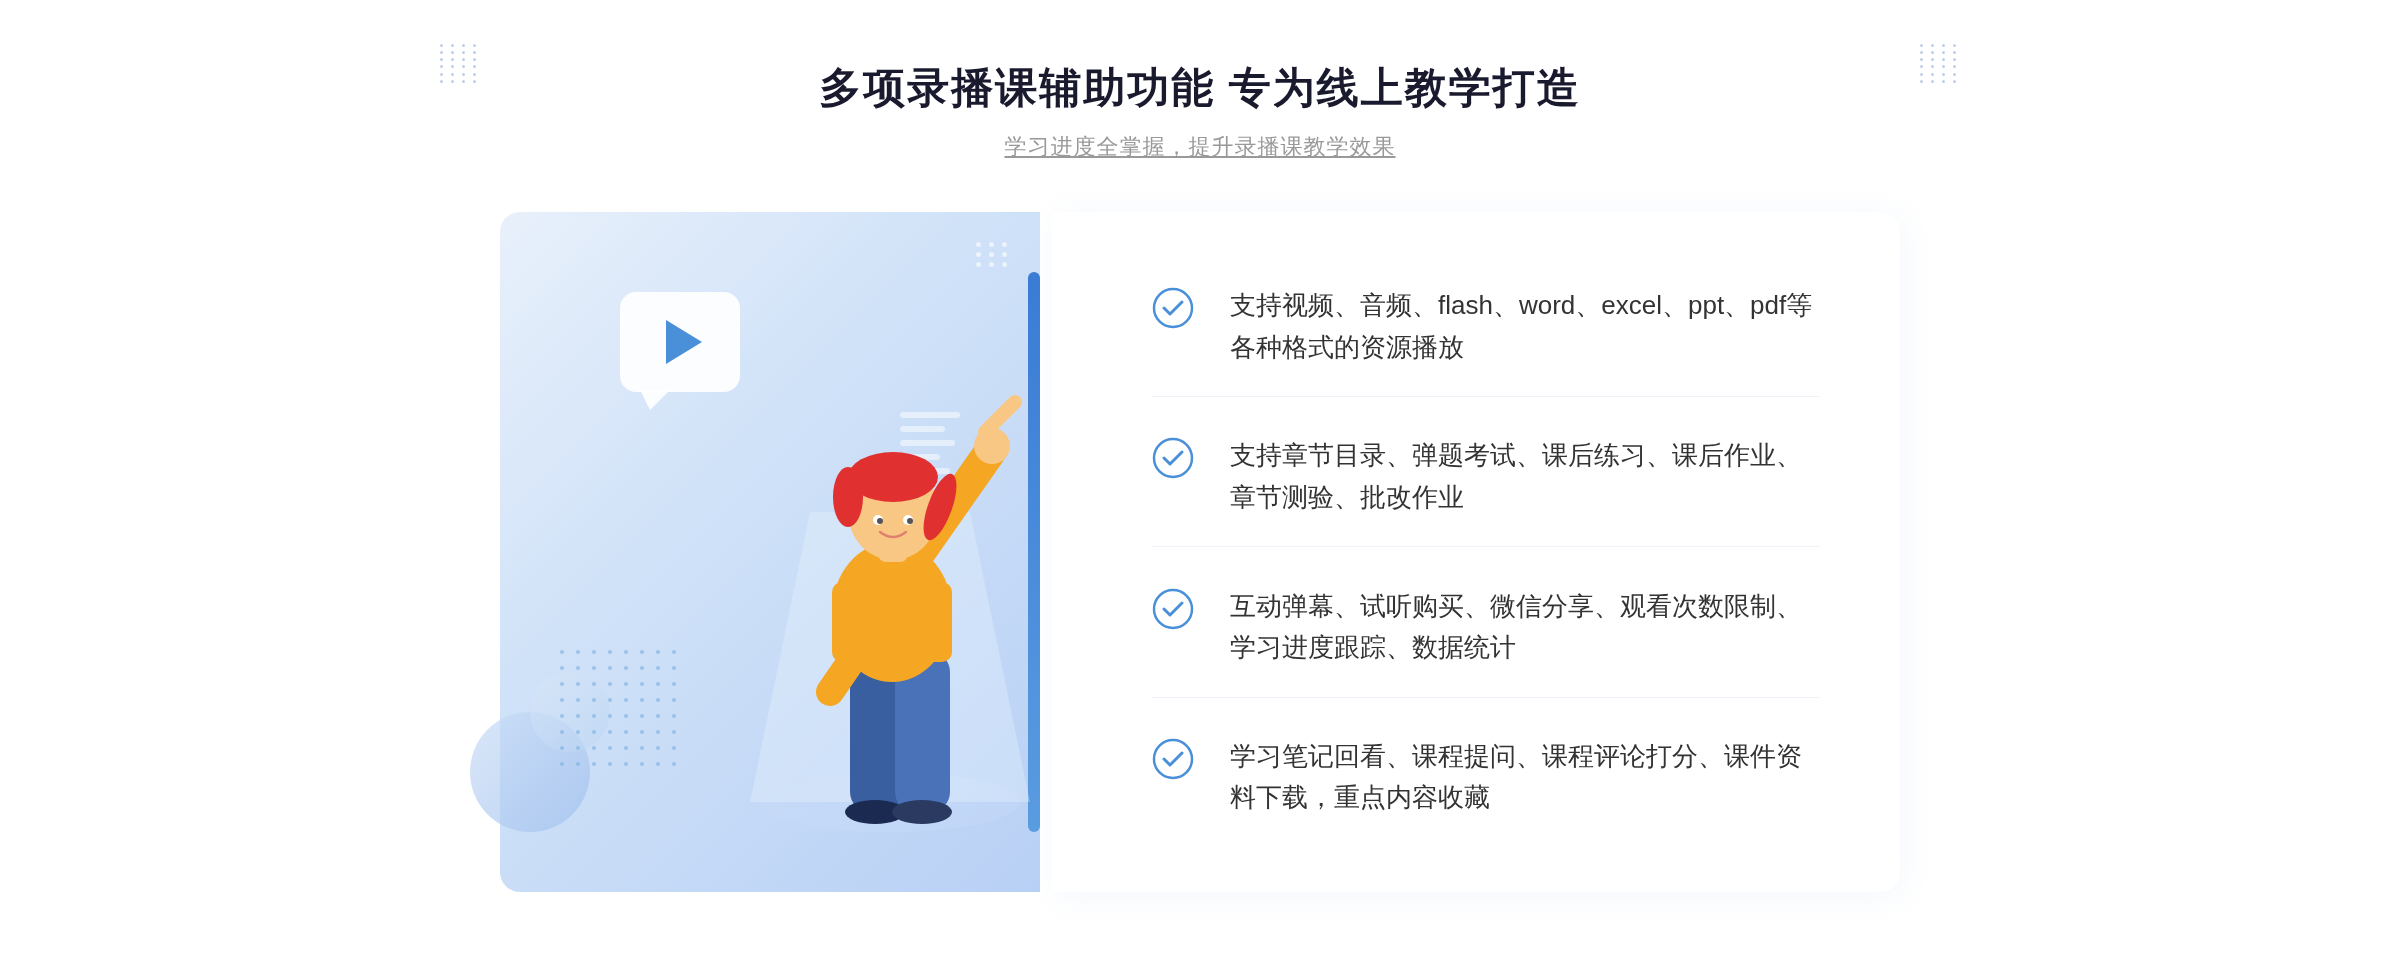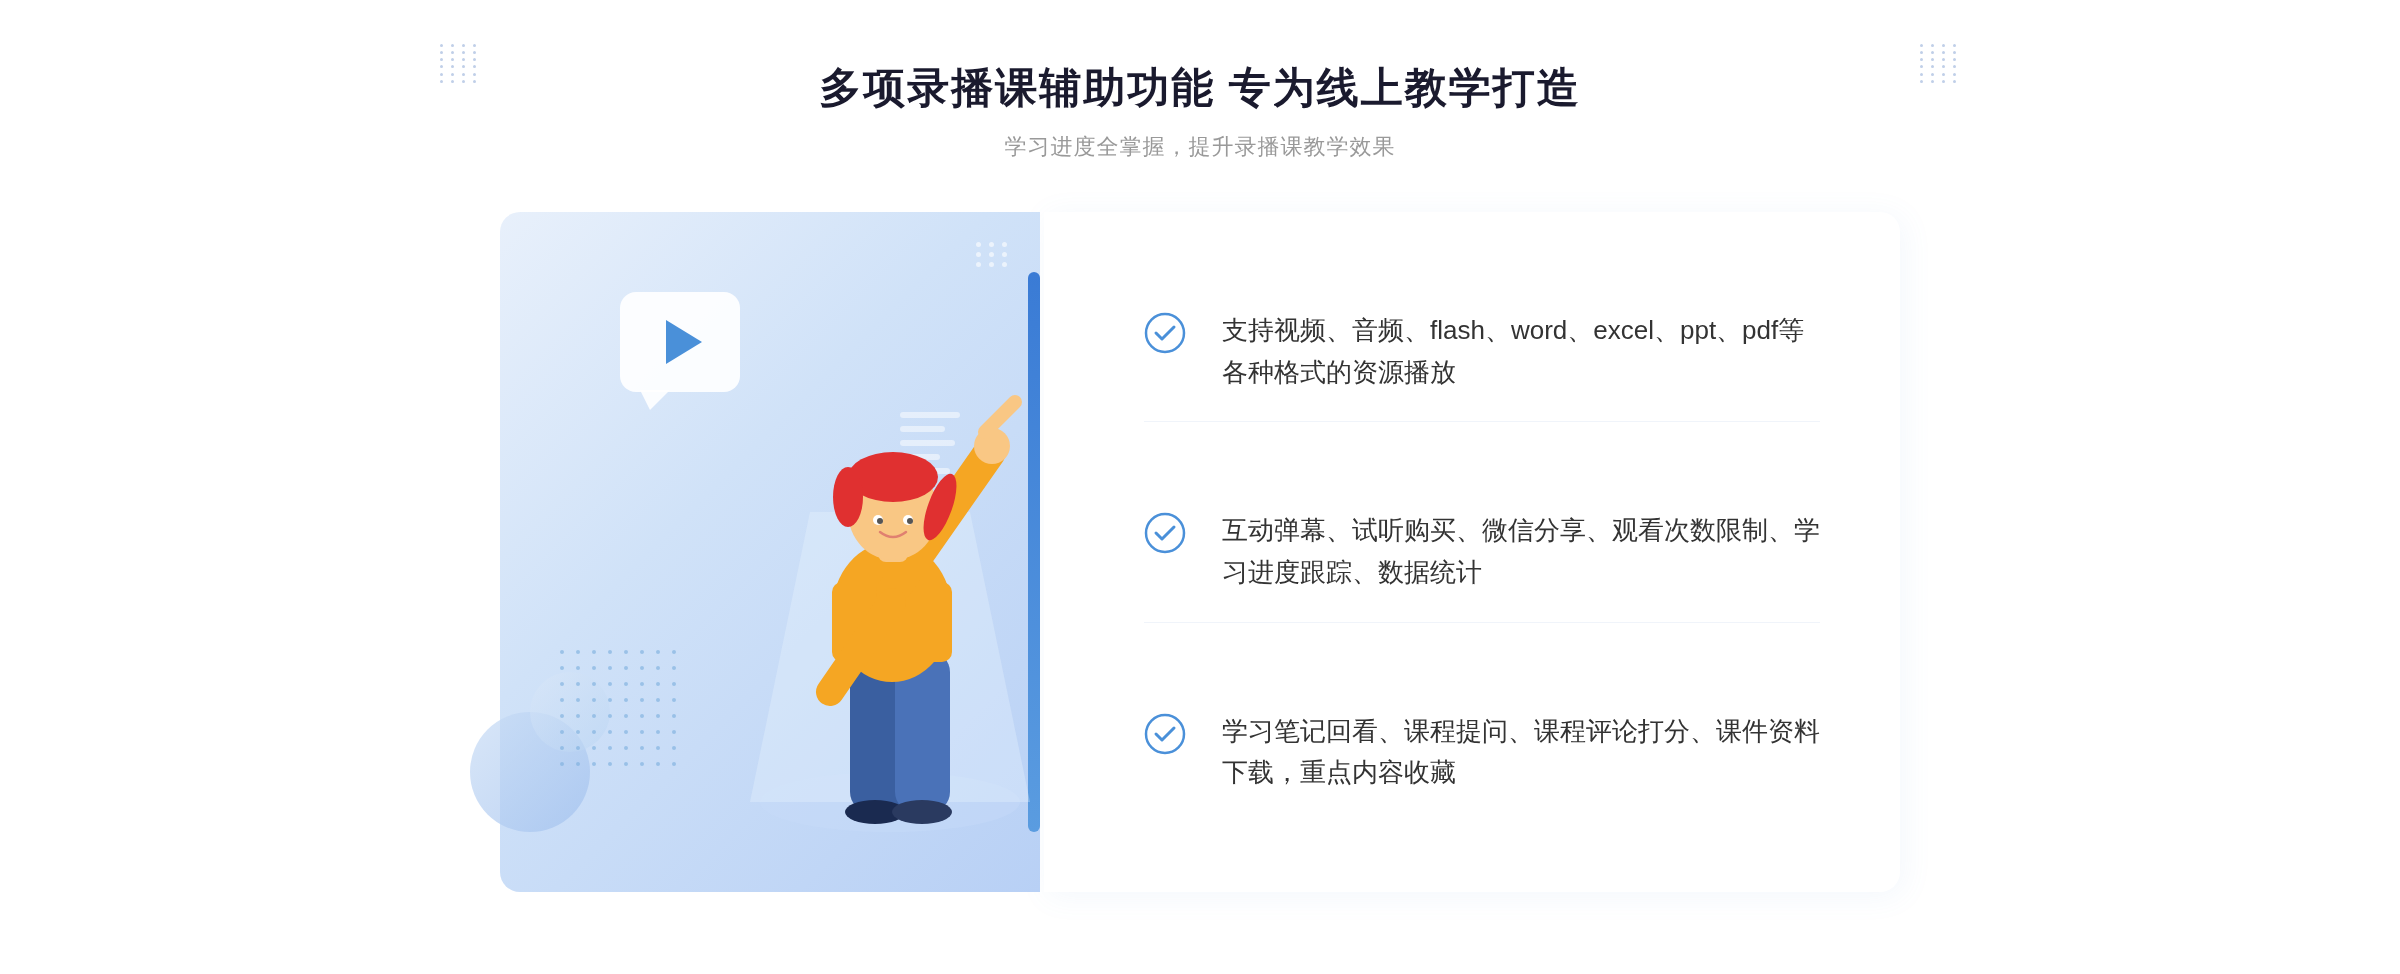--- a/index.html
+++ b/index.html
@@ -64,27 +64,28 @@
       color: #1a1a2e;
       letter-spacing: 2px;
       margin-bottom: 16px;
     }
 
     .sub-title {
       font-size: 22px;
       color: #999;
       font-weight: 400;
       letter-spacing: 1px;
+      text-decoration: underline;
     }
 
     .content-section {
       display: flex;
       align-items: stretch;
       width: 1400px;
-      gap: 4px;
+      gap: 12px;
       position: relative;
     }
 
     
     .illustration-area {
       width: 540px;
       min-height: 680px;
       background: linear-gradient(135deg, #e8f0fb 0%, #d0e2f8 40%, #b8d0f5 100%);
       border-radius: 20px 0 0 20px;
       position: relative;
@@ -494,20 +495,29 @@
       <div class="feature-item">
         <div class="check-icon">
           <svg viewBox="0 0 42 42" xmlns="http://www.w3.org/2000/svg">
             <circle cx="21" cy="21" r="19" fill="none" stroke="#4a90d9" stroke-width="2.5"></circle>
             <polyline points="12,21 18,27 30,15" fill="none" stroke="#4a90d9" stroke-width="3" stroke-linecap="round" stroke-linejoin="round"></polyline>
           </svg>
         </div>
         <span class="feature-text">支持视频、音频、flash、word、excel、ppt、pdf等各种格式的资源播放</span>
       </div>
 
+      <div class="feature-item">
+        <div class="check-icon">
+          <svg viewBox="0 0 42 42" xmlns="http://www.w3.org/2000/svg">
+            <circle cx="21" cy="21" r="19" fill="none" stroke="#4a90d9" stroke-width="2.5"></circle>
+            <polyline points="12,21 18,27 30,15" fill="none" stroke="#4a90d9" stroke-width="3" stroke-linecap="round" stroke-linejoin="round"></polyline>
+          </svg>
+        </div>
+        <span class="feature-text">支持章节目录、弹题考试、课后练习、课后作业、章节测验、批改作业</span>
+      </div>
 
       <div class="feature-item">
         <div class="check-icon">
           <svg viewBox="0 0 42 42" xmlns="http://www.w3.org/2000/svg">
             <circle cx="21" cy="21" r="19" fill="none" stroke="#4a90d9" stroke-width="2.5"></circle>
             <polyline points="12,21 18,27 30,15" fill="none" stroke="#4a90d9" stroke-width="3" stroke-linecap="round" stroke-linejoin="round"></polyline>
           </svg>
         </div>
         <span class="feature-text">互动弹幕、试听购买、微信分享、观看次数限制、学习进度跟踪、数据统计</span>
       </div>

